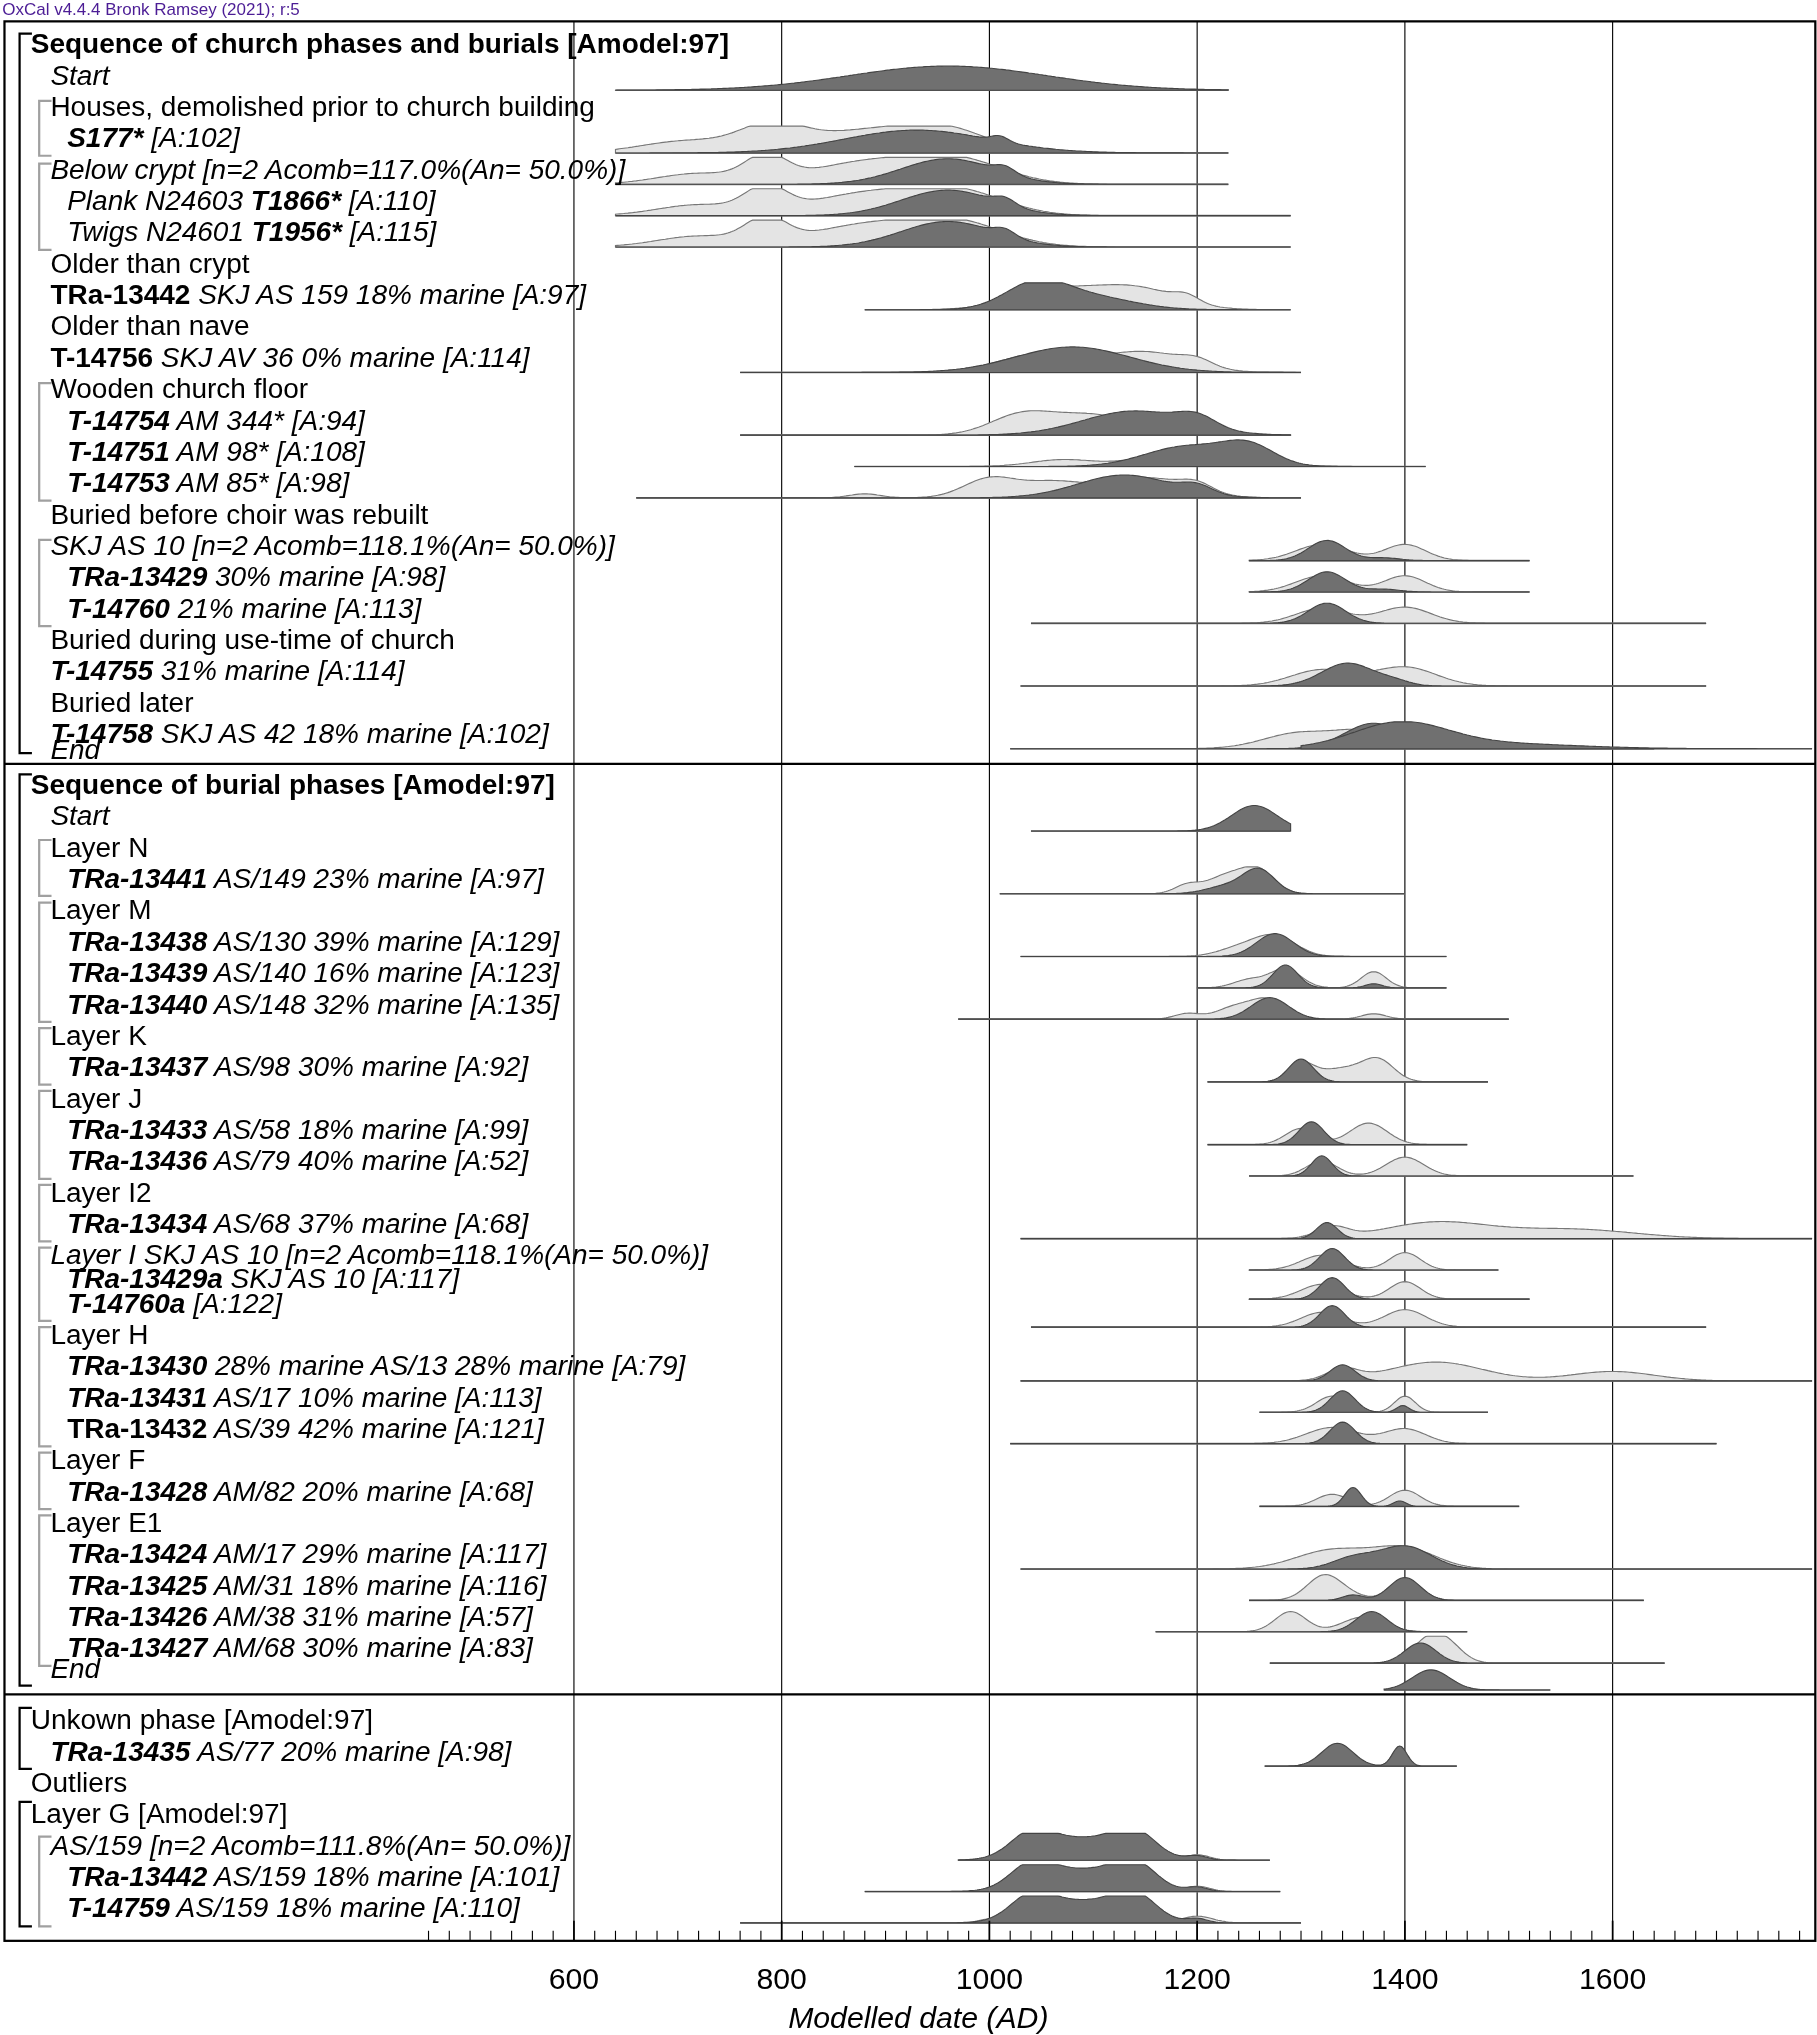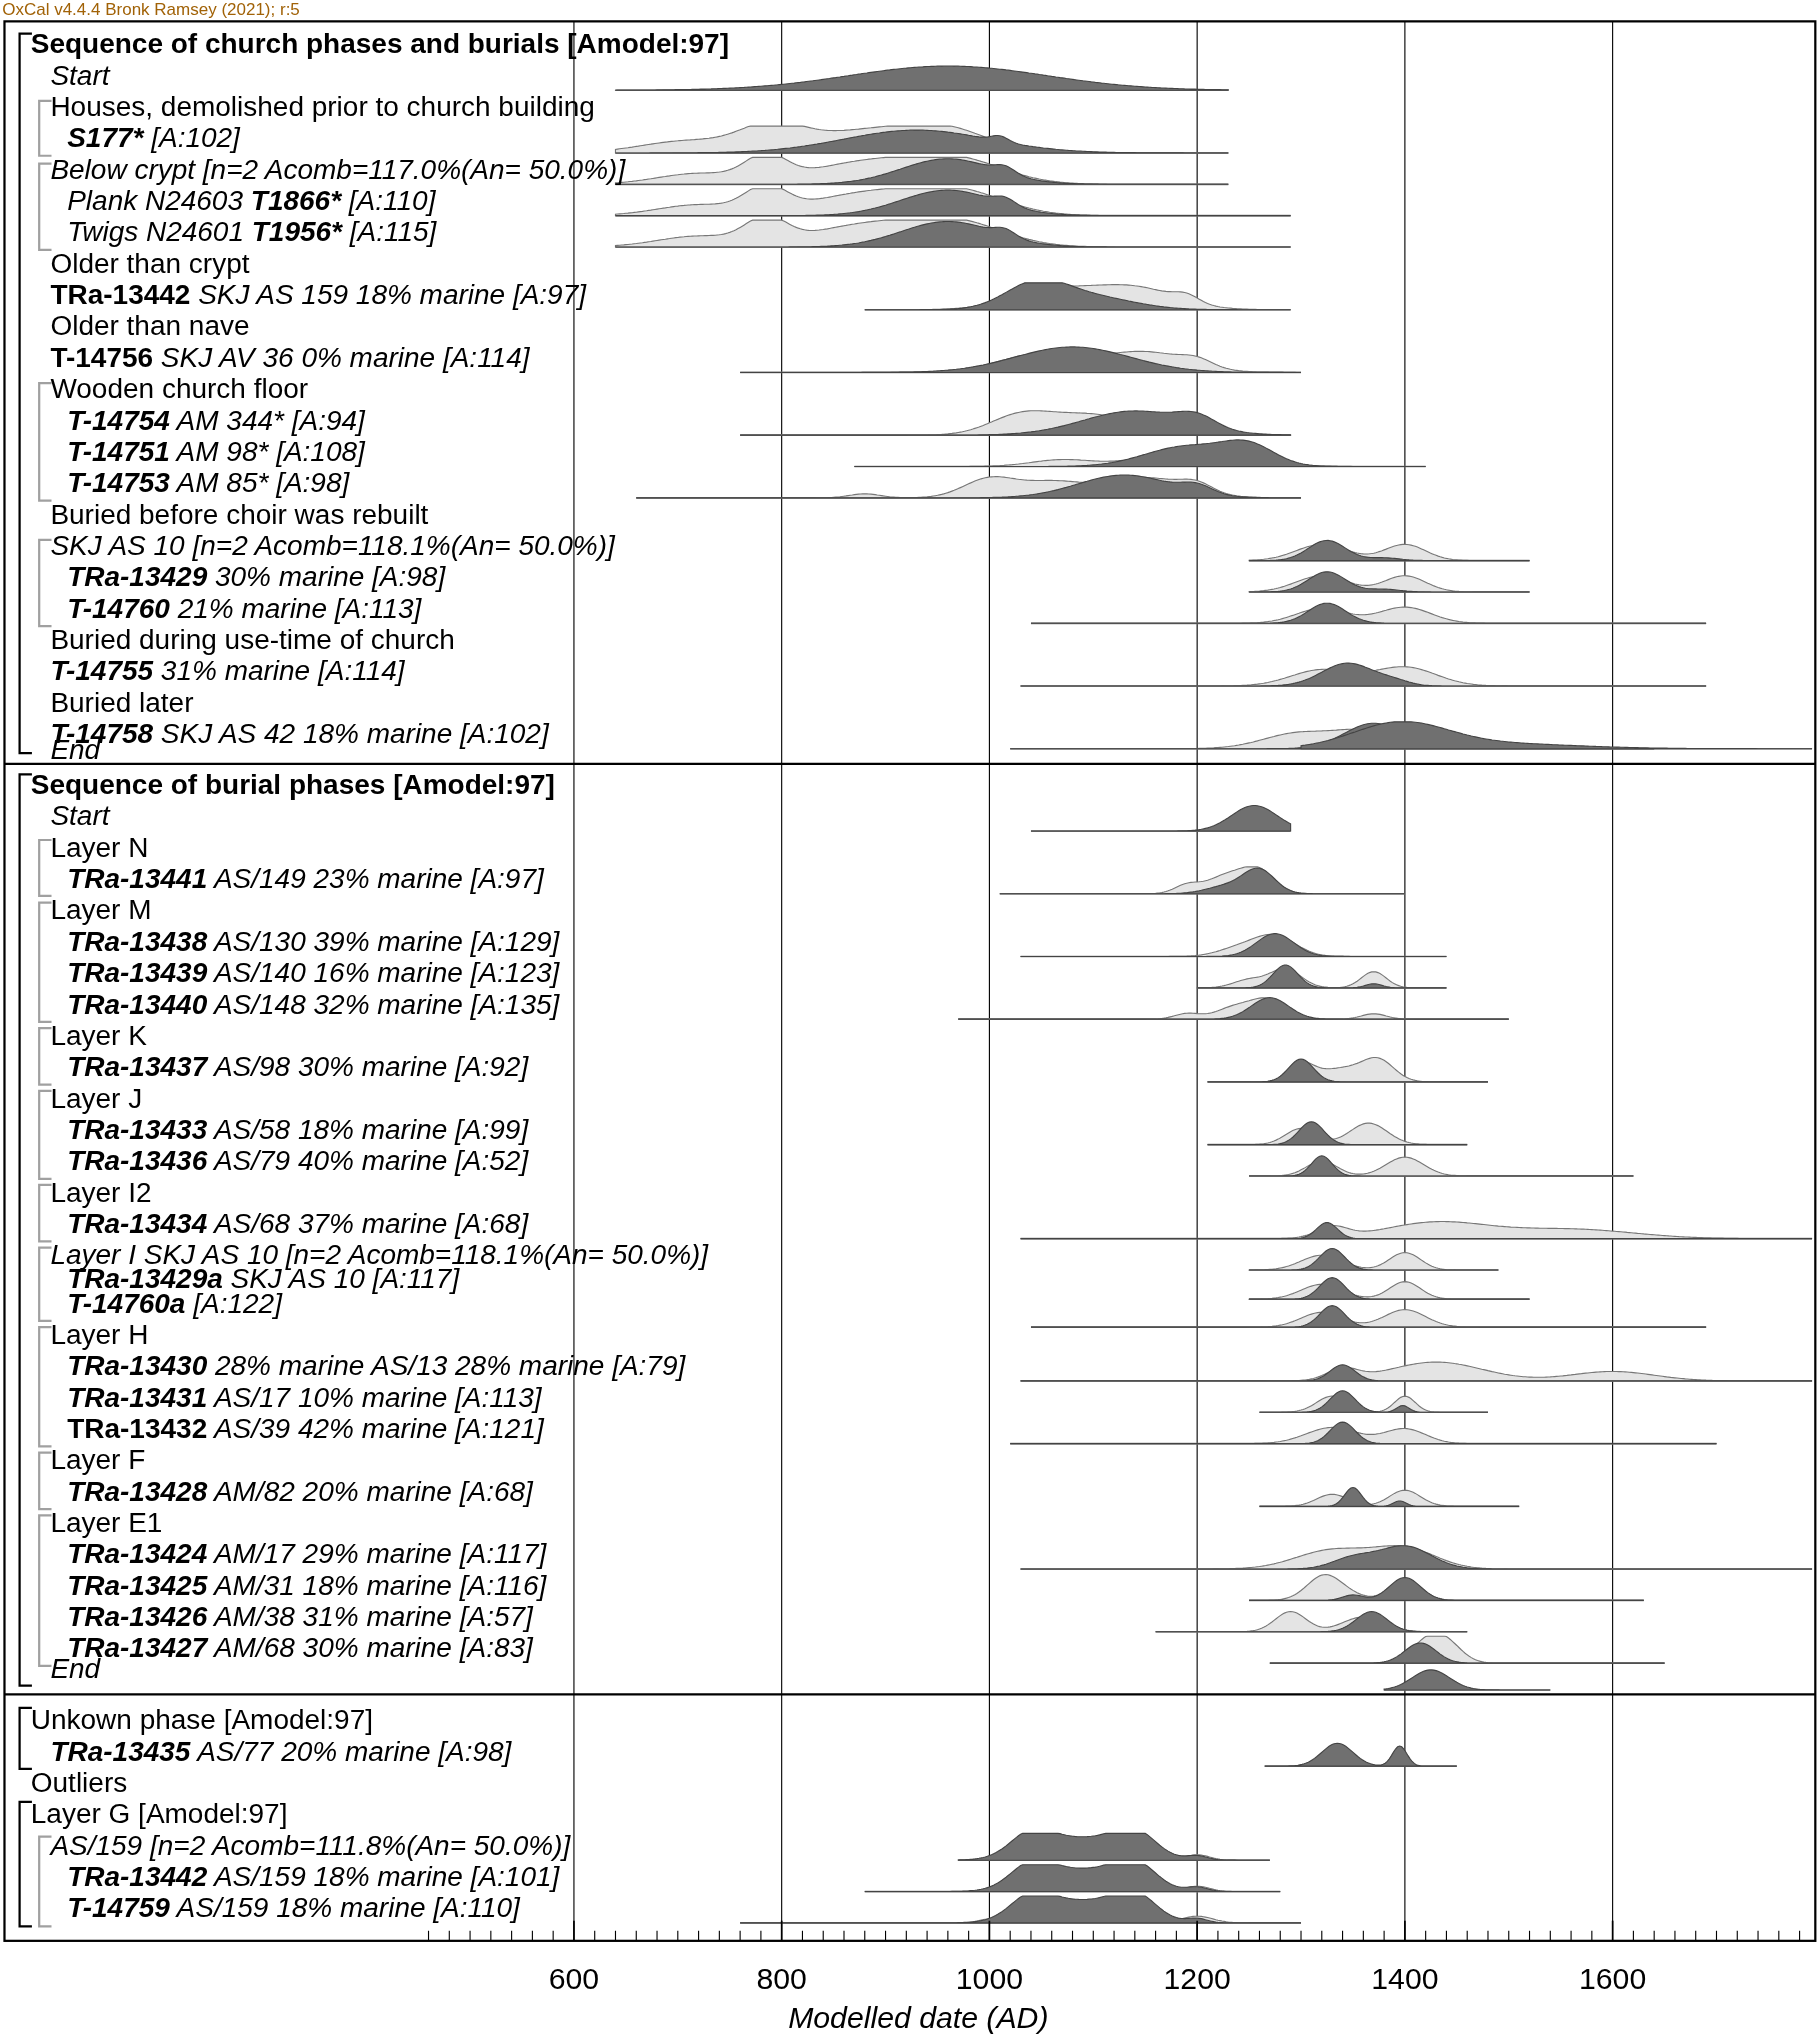--- a/index.html
+++ b/index.html
@@ -1,17 +1,17 @@
 <!DOCTYPE html>
 <html style="font-size:9px"><head>
 <meta charset="utf-8">
 <style>
   html,body{margin:0;padding:0;background:#fff;}
   body{width:1817px;height:2035px;position:relative;overflow:hidden;font-family:"Liberation Sans",sans-serif;}
-  #hdr{position:absolute;left:2.2px;top:0px;font-size:17px;line-height:20px;color:#a16207;}
+  #hdr{position:absolute;left:2.2px;top:0px;font-size:17px;line-height:20px;color:#4c1d95;}
   svg{position:absolute;left:0;top:0;}
   .lbl{font-family:"Liberation Sans",sans-serif;font-size:50px;fill:#000;}
   .tick{font-family:"Liberation Sans",sans-serif;font-size:54px;fill:#000;}
   .xlab{font-family:"Liberation Sans",sans-serif;font-size:54px;font-style:italic;fill:#000;}
 </style>
 </head>
 <body>
 
 <div id="hdr">OxCal v4.4.4 Bronk Ramsey (2021); r:5</div>
 

